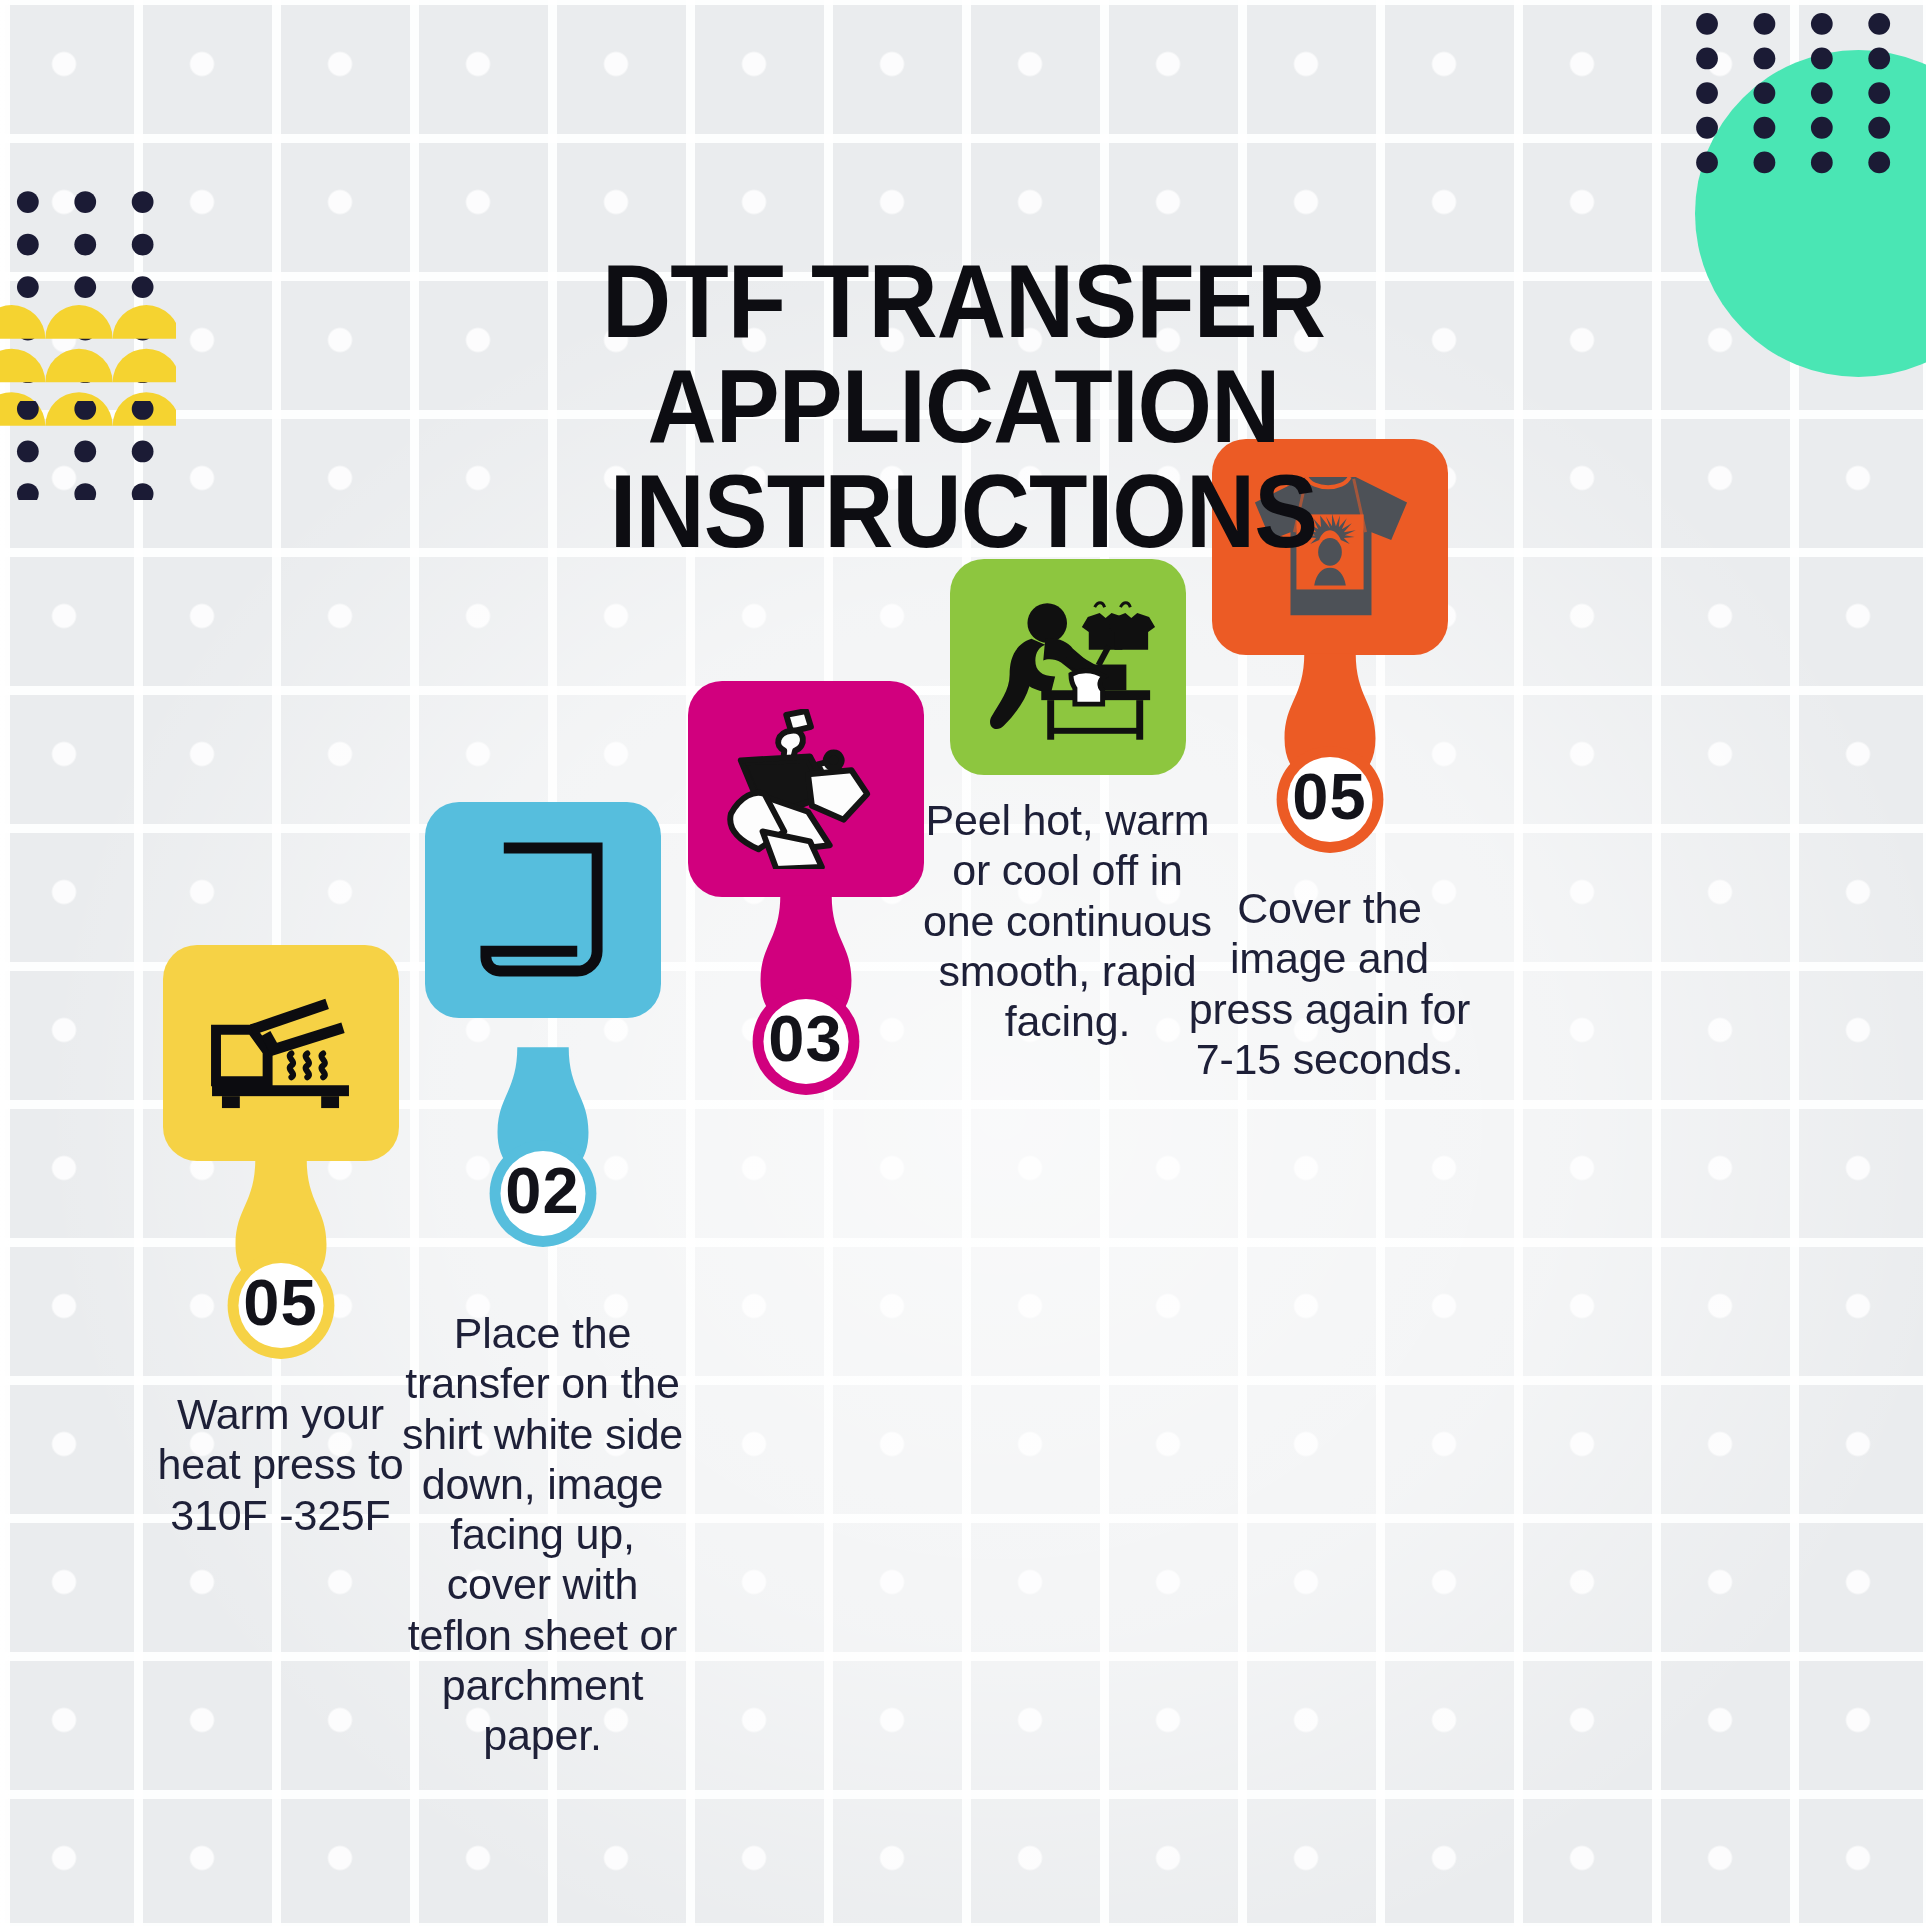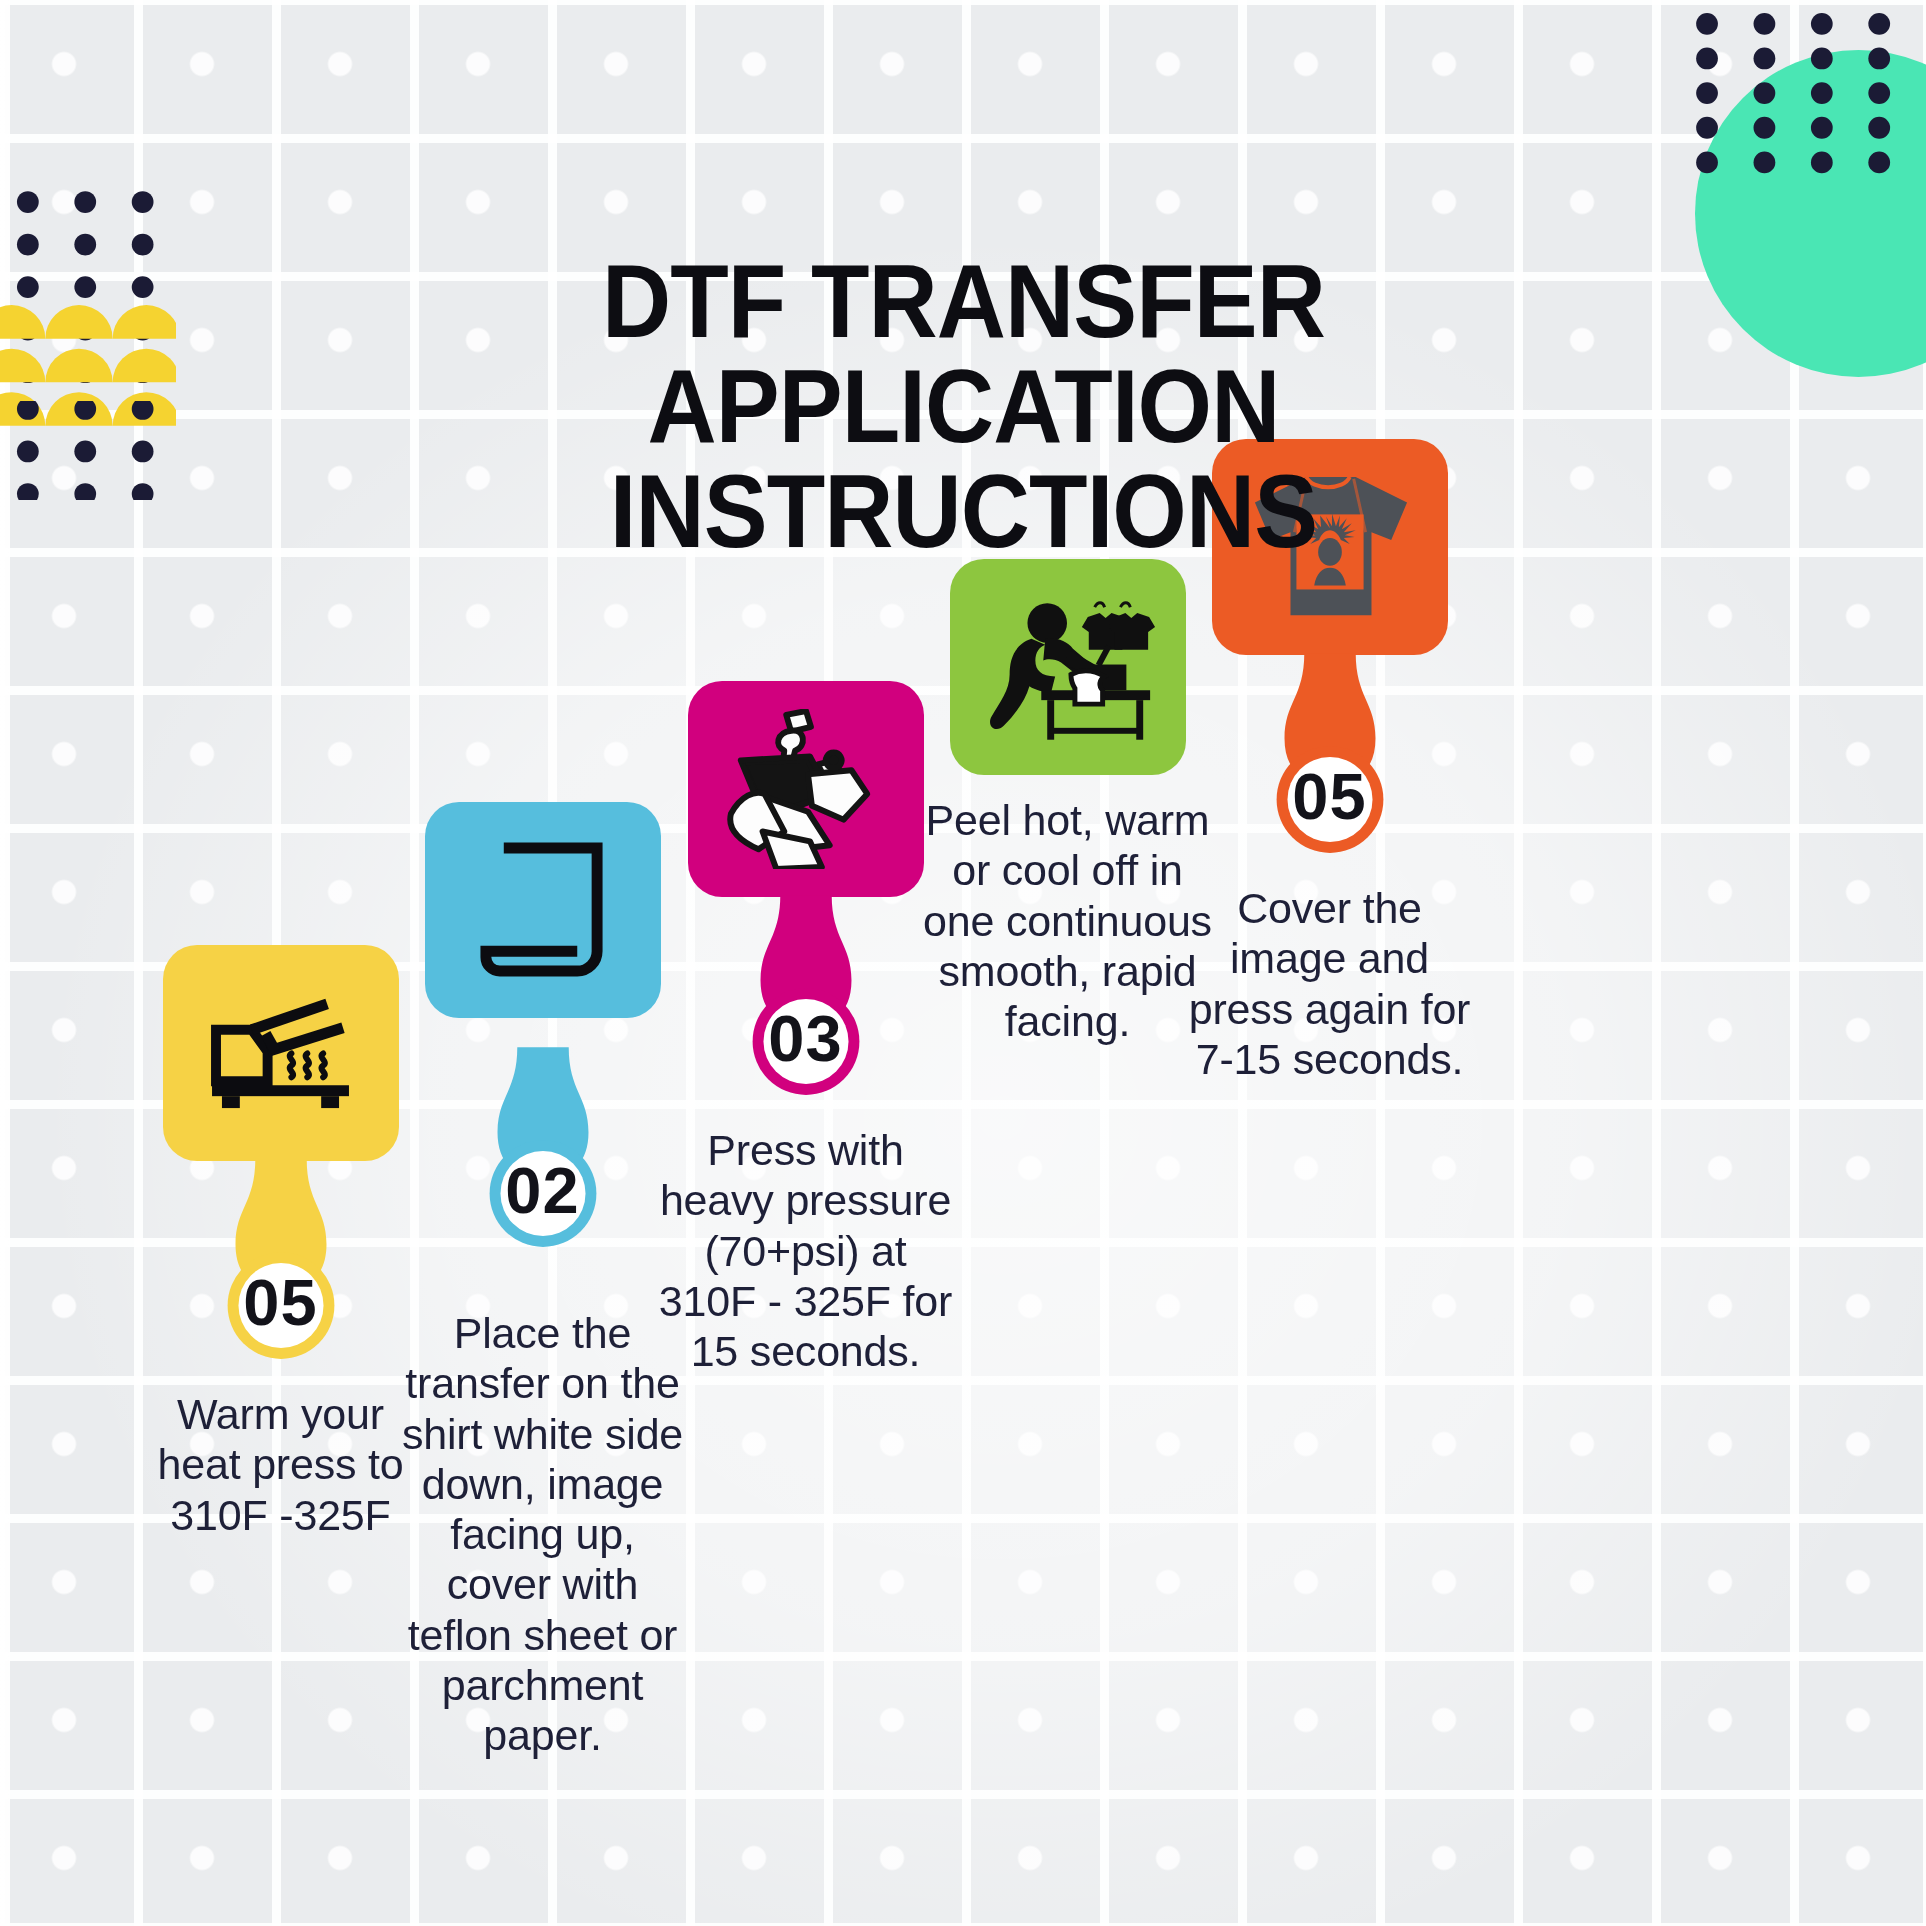--- a/index.html
+++ b/index.html
@@ -292,21 +292,20 @@
         </svg>
       </div>
       <div class="connector">
         <svg width="178" height="210" viewBox="0 0 180 212">
           <path d="M64 0 C64 44 44 50 44 86 C44 116 60 132 90 132 C120 132 136 116 136 86 C136 50 116 44 116 0 Z" fill="#d1007e"></path>
           <circle cx="90" cy="148" r="54" fill="#d1007e"></circle>
           <circle cx="90" cy="148" r="43" fill="#ffffff"></circle>
         </svg>
         <div class="num">03</div>
       </div>
-      <div class="caption">Press with heavy pressure (70+psi) at 310F - 325F for 15 seconds.</div>
     </div>
 
     <div class="step" id="step-4">
       <div class="icon-card" style="background:#8dc63f;">
         <svg width="184" height="149" viewBox="0 0 186 150">
           <g fill="#101010">
 
             <path d="M120 14 c3 -6 8 -6 10 0 M146 14 c3 -6 8 -6 10 0" fill="none" stroke="#101010" stroke-width="3"></path>
             <path d="M113 24 l12 -4 l6 5 l6 -5 l12 4 l6 10 l-7 5 l0 18 l-34 0 l0 -18 l-7 -5 z"></path>
             <path d="M141 24 l10 -4 l6 5 l6 -5 l12 4 l6 10 l-7 5 l0 18 l-34 0 l0 -18 l-7 -5 z"></path>

